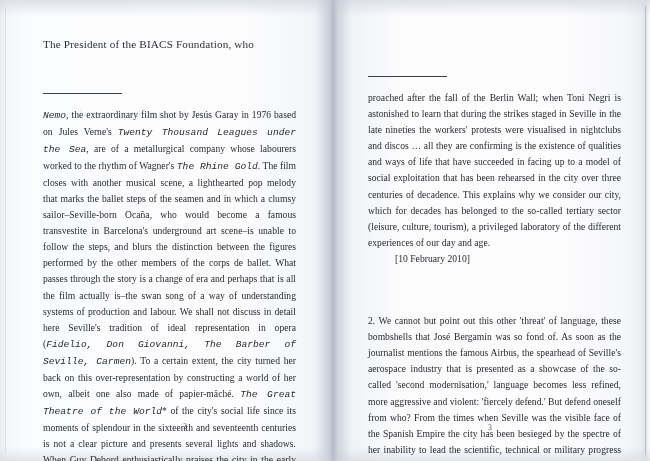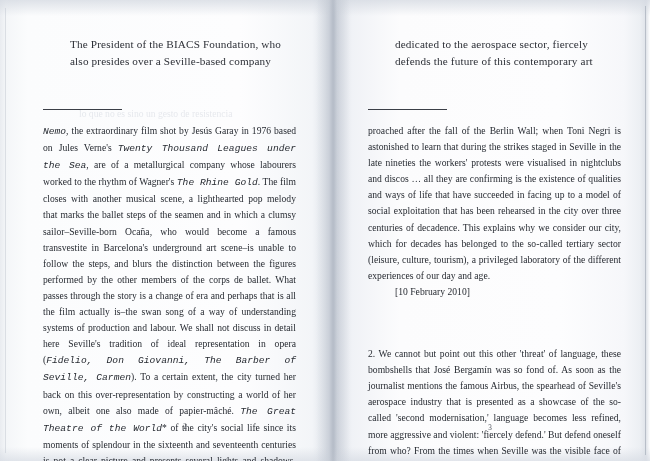--- a/index.html
+++ b/index.html
@@ -105,21 +105,21 @@
 
   
   .running-head {
     font-size: 11.2px;
     line-height: 16.5px;
     color: #2c2f36;
     letter-spacing: 0.15px;
     margin: 0;
     font-family: "Liberation Serif", "DejaVu Serif", serif;
   }
-  .running-head .rh-line { display: block; white-space: nowrap; margin-left: 27px; }
+  .running-head .rh-line { display: block; white-space: nowrap; }
 
   
   .head-rule {
     width: 79px;
     height: 1px;
     background: #3b3f47;
     margin-top: 40px;
     margin-bottom: 13px;
   }
 
@@ -171,45 +171,40 @@
   <div class="paper-top-shade"></div>
   <div class="paper-bottom-shade"></div>
   <div class="outer-edge-left"></div>
   <div class="outer-edge-right"></div>
 
   <div class="page page-left">
     <div class="page-inner-left">
 
       <div class="running-head">
         <span class="rh-line">The President of the BIACS Foundation, who</span>
-        <span class="rh-line">also presides over a Seville-based company</span>
       </div>
 
       <div class="showthrough" style="top:70px; left:0;">
         <span>lo que no es sino un gesto de resistencia</span><br>
       </div>
 
       <div class="head-rule"></div>
 
       <div class="body-text">
         <p><i>Nemo</i>, the extraordinary film shot by Jesús Garay in 1976 based on Jules Verne's <i>Twenty Thousand Leagues under the Sea</i>, are of a metallurgical company whose labourers worked to the rhythm of Wagner's <i>The Rhine Gold</i>. The film closes with another musical scene, a lighthearted pop melody that marks the ballet steps of the seamen and in which a clumsy sailor–Seville-born Ocaña, who would become a famous transvestite in Barcelona's underground art scene–is unable to follow the steps, and blurs the distinction between the figures performed by the other members of the corps de ballet. What passes through the story is a change of era and perhaps that is all the film actually is–the swan song of a way of understanding systems of production and labour. We shall not discuss in detail here Seville's tradition of ideal representation in opera (<i>Fidelio, Don Giovanni, The Barber of Seville, Carmen</i>). To a certain extent, the city turned her back on this over-representation by constructing a world of her own, albeit one also made of papier-mâché. <i>The Great Theatre of the World</i>* of the city's social life since its moments of splendour in the sixteenth and seventeenth centuries is not a clear picture and presents several lights and shadows. When Guy Debord enthusiastically praises the city in the early eighties ("Oh Seville!, the empire's Great Babylon") believing he had discovered unprecedented resistance to the spectacular integration that preceded the political process that Europe ap-</p>
       </div>
 
     </div>
 
     <div class="folio folio-left">2</div>
   </div>
 
   <div class="page page-right">
     <div class="page-inner-right">
 
-      <div class="running-head">
-        <span class="rh-line">dedicated to the aerospace sector, fiercely</span>
-        <span class="rh-line">defends the future of this contemporary art</span>
-      </div>
 
       <div class="head-rule"></div>
 
       <div class="body-text">
         <p>proached after the fall of the Berlin Wall; when Toni Negri is astonished to learn that during the strikes staged in Seville in the late nineties the workers' protests were visualised in nightclubs and discos … all they are confirming is the existence of qualities and ways of life that have succeeded in facing up to a model of social exploitation that has been rehearsed in the city over three centuries of decadence. This explains why we consider our city, which for decades has belonged to the so-called tertiary sector (leisure, culture, tourism), a privileged laboratory of the different experiences of our day and age.</p>
         <p style="margin-top:0;margin-left:27px;">[10 February 2010]</p>
         <p style="margin-top:46px;">2. We cannot but point out this other 'threat' of language, these bombshells that José Bergamín was so fond of. As soon as the journalist mentions the famous Airbus, the spearhead of Seville's aerospace industry that is presented as a showcase of the so-called 'second modernisation,' language becomes less refined, more aggressive and violent: 'fiercely defend.' But defend oneself from who? From the times when Seville was the visible face of the Spanish Empire the city has been besieged by the spectre of her inability to lead the scientific, technical or military progress it had never really attained. The Airbus would</p>
       </div>
 
 

